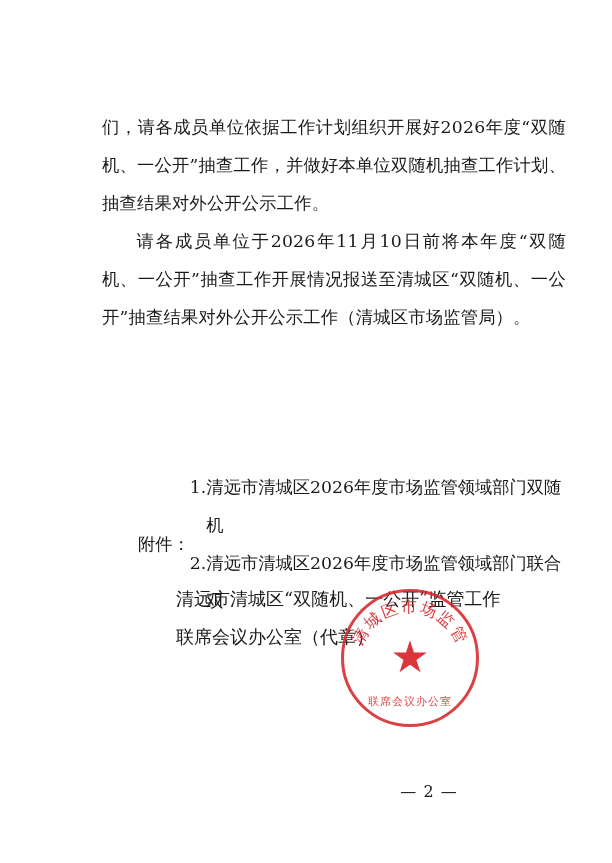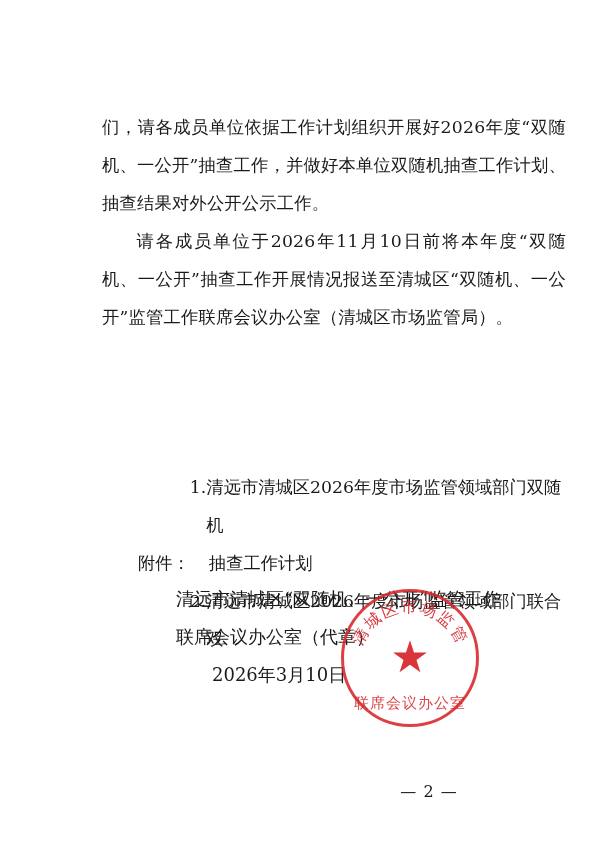--- a/index.html
+++ b/index.html
@@ -153,58 +153,56 @@
     font-size: 16px;
     fill: #d5262a;
     opacity: 0.9;
     letter-spacing: 2px;
   }
   .seal-bottom-text {
     position: absolute;
     left: 50%;
     top: 76%;
     transform: translate(-50%, 0);
-    font-size: 15px;
+    font-size: 11px;
     color: #d5262a;
     opacity: 0.85;
     white-space: nowrap;
     letter-spacing: 1px;
   }
 </style>
 </head>
 <body>
 
 <div class="page">
 
   <div class="body-area">
     <p class="para">们，请各成员单位依据工作计划组织开展好2026年度“双随机、一公开”抽查工作，并做好本单位双随机抽查工作计划、抽查结果对外公开公示工作。</p>
-    <p class="para indent">请各成员单位于2026年11月10日前将本年度“双随机、一公开”抽查工作开展情况报送至清城区“双随机、一公开”监管工作联席会议办公室（清城区市场监管局）。</p>
+    <p class="para indent">请各成员单位于2026年11月10日前将本年度“双随机、一公开”抽查工作开展情况报送至清城区“双随机、一公开”抽查结果对外公开公示工作（清城区市场监管局）。</p>
   </div>
 
   <div class="attach-block">
     <div class="attach-row">
       <span class="attach-label">附件：</span>
       <div class="attach-list">
         <div class="attach-item">
           <span class="attach-num">1.</span>
           <span class="attach-text">清远市清城区2026年度市场监管领域部门双随机</span>
         </div>
-        <div class="attach-cont">抽查工作计划</div>
         <div class="attach-item">
           <span class="attach-num">2.</span>
           <span class="attach-text">清远市清城区2026年度市场监管领域部门联合双</span>
         </div>
       </div>
     </div>
   </div>
 
   <div class="signature">
     <div class="sig-line-1">清远市清城区“双随机、一公开”监管工作</div>
     <div class="sig-line-2">联席会议办公室（代章）</div>
-    <div class="sig-line-3">2026年3月10日</div>
   </div>
 
   <div class="seal">
     <div class="seal-ring"></div>
     <svg viewBox="0 0 138 138">
       <defs>
         <path id="arcTop" d="M 18,74 A 51,51 0 0 1 120,74" fill="none"></path>
       </defs>
       <text class="seal-text">
         <textPath href="#arcTop" startOffset="50%" text-anchor="middle">清城区市场监管</textPath>

